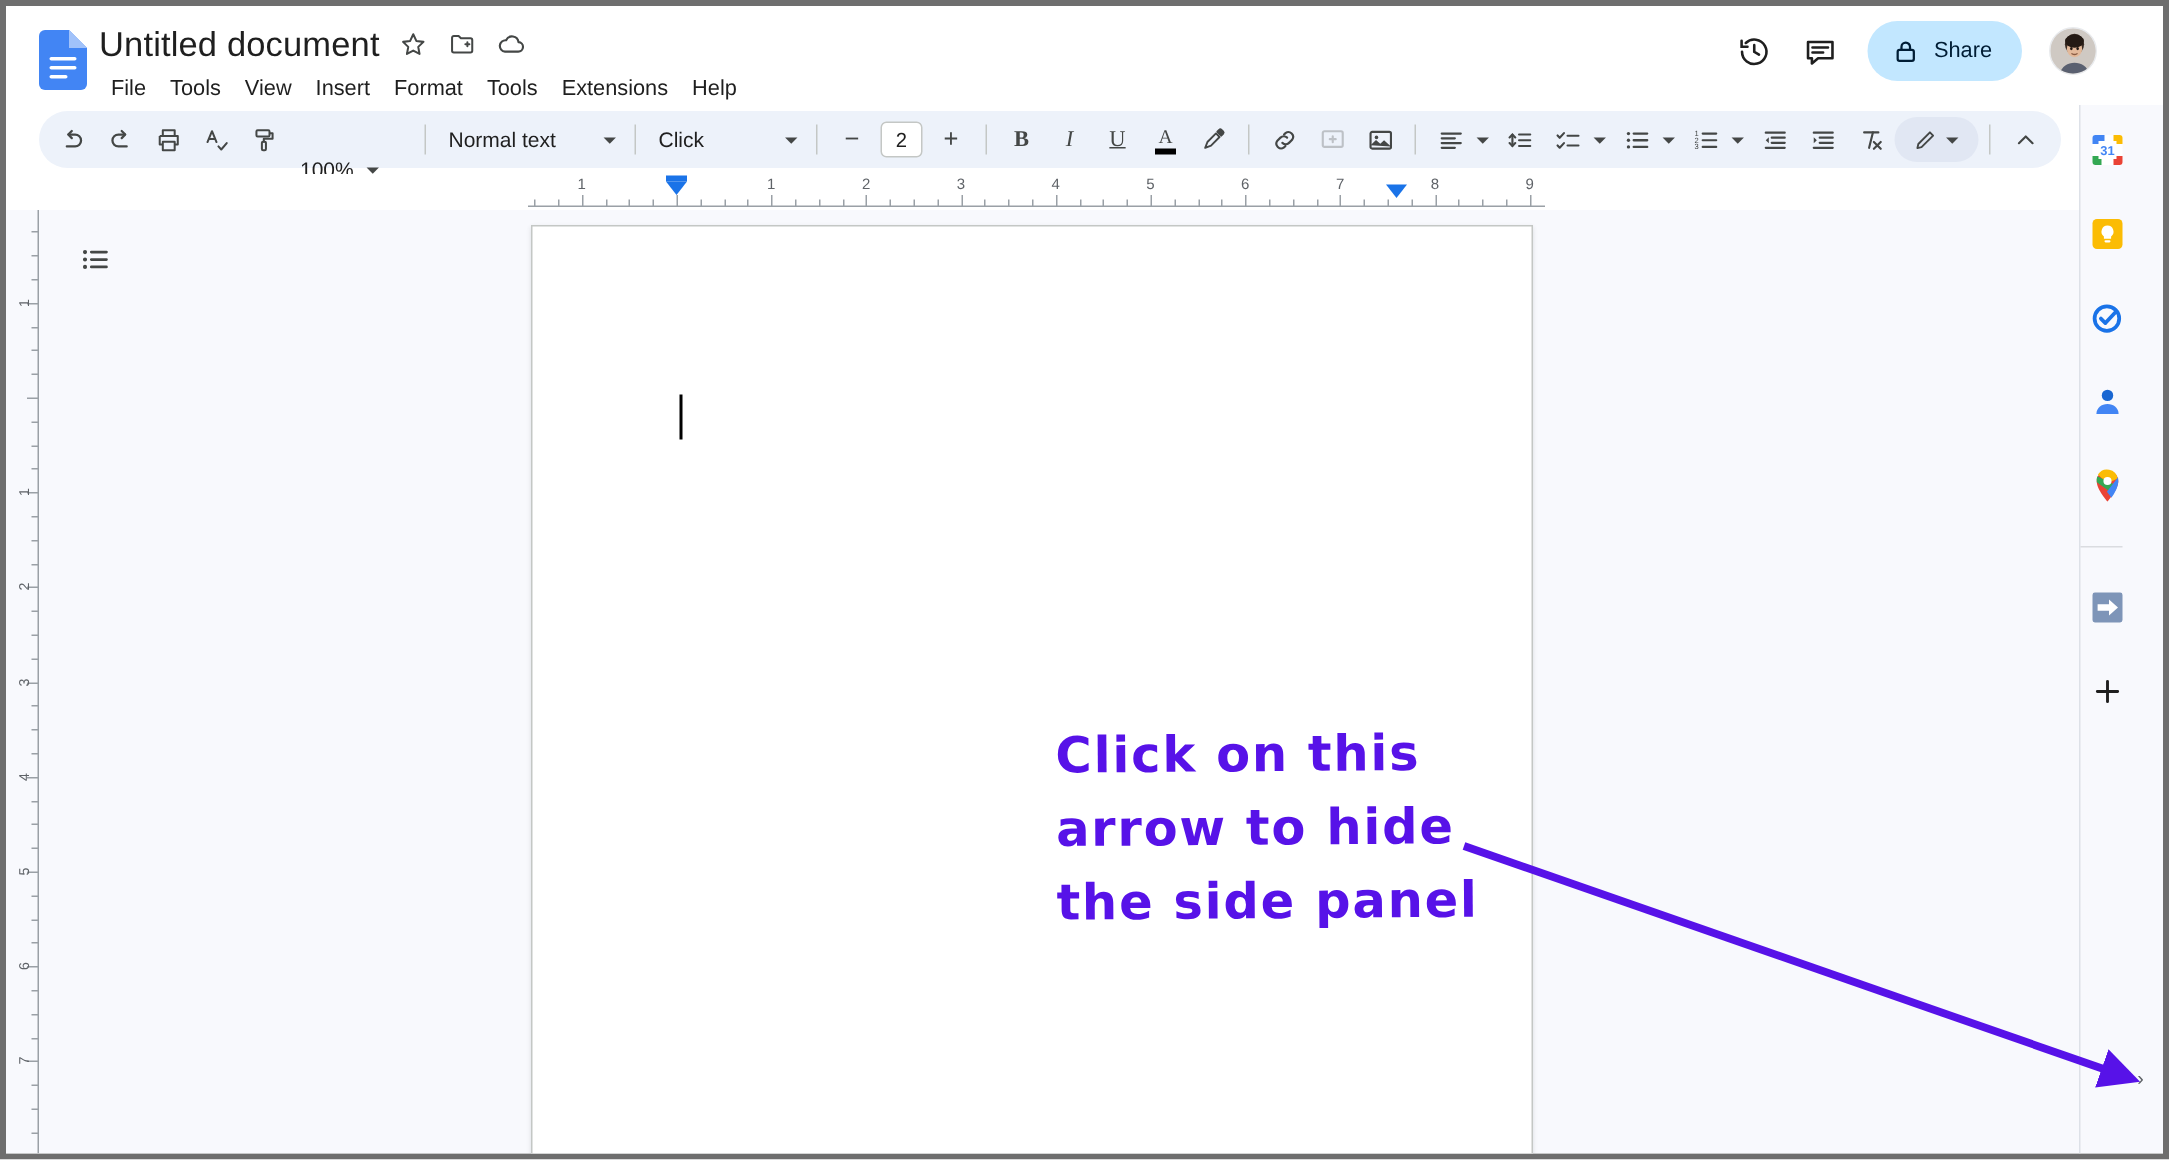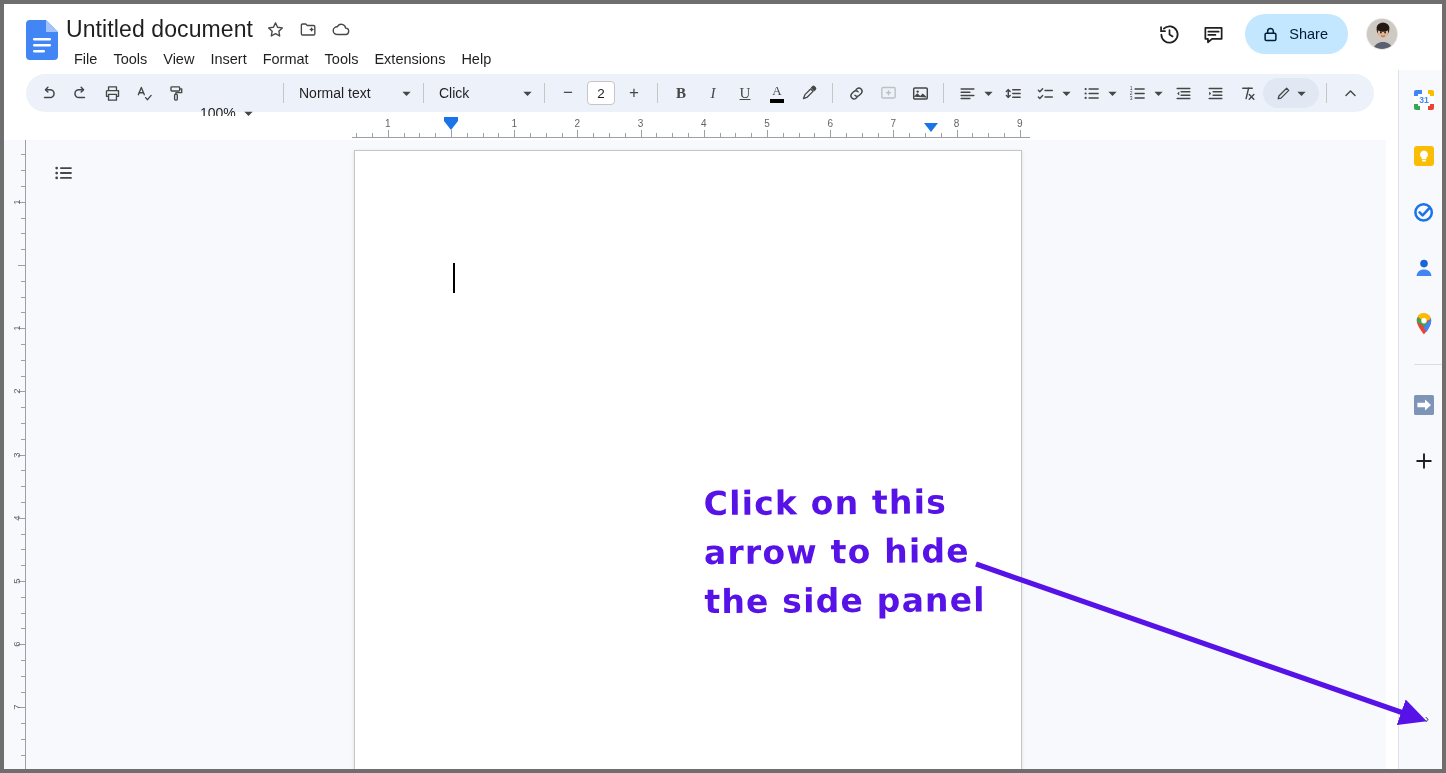--- a/index.html
+++ b/index.html
@@ -171,24 +171,24 @@
   .caret-cursor {
     position: absolute; left: 98px; top: 112px;
     width: 2px; height: 30px; background: #000000;
     animation: blink 1.1s steps(1) infinite;
   }
   @keyframes blink { 0%,55% {opacity:1;} 56%,100% {opacity:1;} }
 
   
   .side-panel {
     position: absolute; right: 0; top: 66px;
-    width: 44px; height: 699px;
+    width: 56px; height: 699px;
     background: #f8f9fd;
     border-left: 1px solid #dde1e8;
-    display: flex; flex-direction: column; align-items: flex-end;
+    display: flex; flex-direction: column; align-items: flex-start;
     padding-top: 12px;
   }
   .sp-item {
     width: 36px; height: 36px; margin-bottom: 20px;
     display: flex; align-items: center; justify-content: center;
     border-radius: 50%; cursor: pointer;
   }
   .sp-divider {
     width: 28px; height: 1px; background: #dadce0;
     margin: 2px 0 22px 0;

